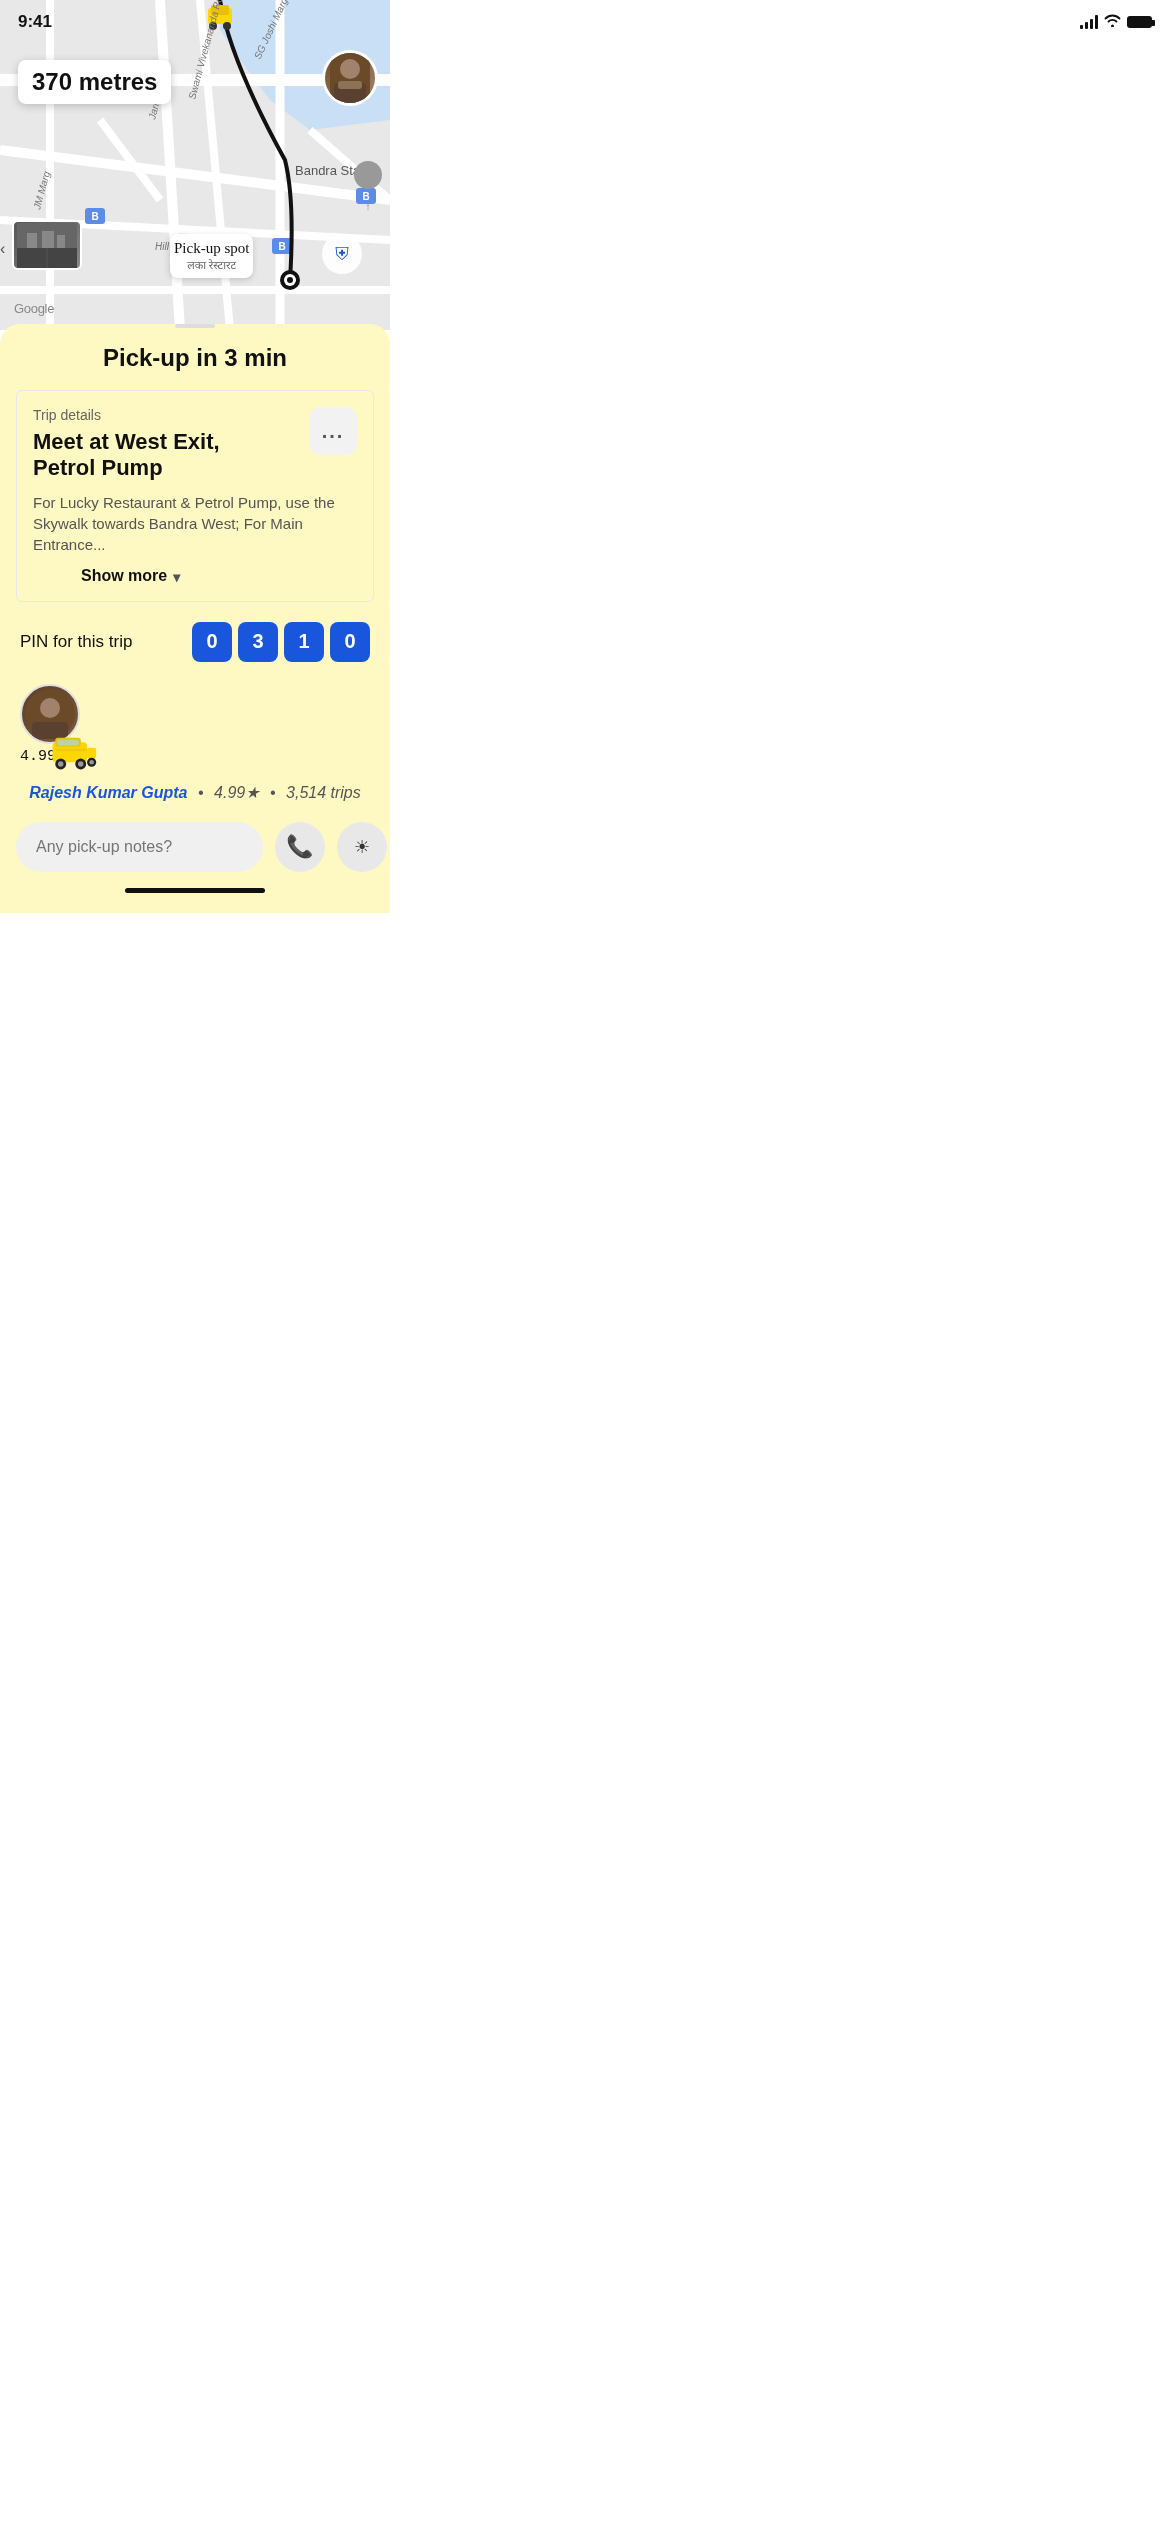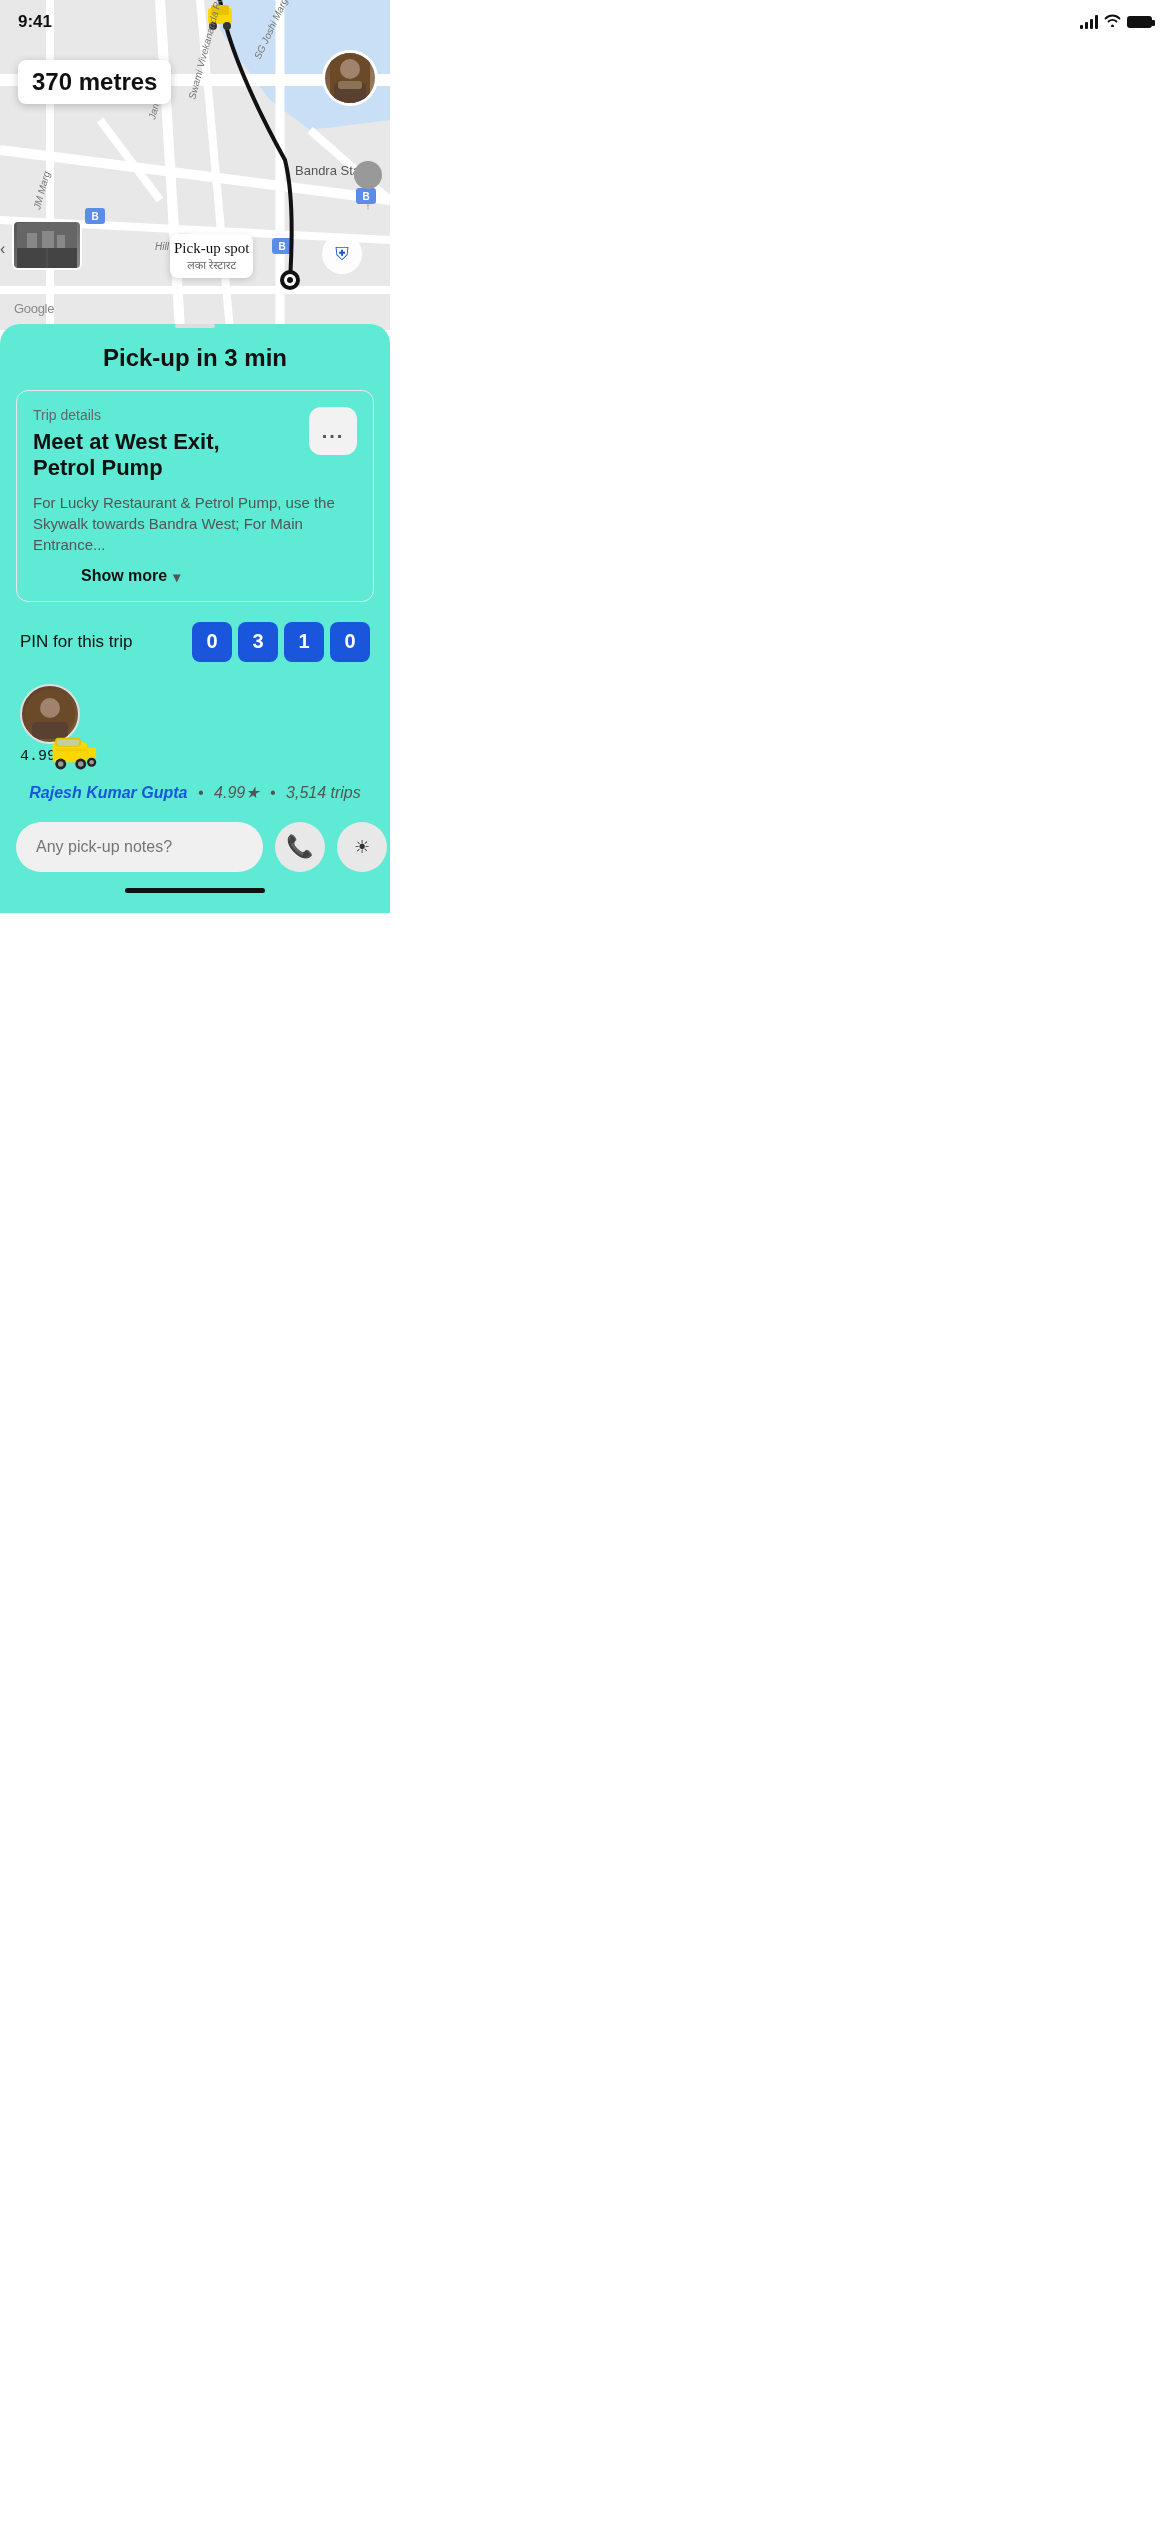--- a/index.html
+++ b/index.html
@@ -170,21 +170,21 @@
       bottom: 14px;
       left: 14px;
       font-size: 13px;
       color: #888;
       font-weight: 500;
       letter-spacing: -0.3px;
     }
 
     
     .bottom-panel {
-      background: #5eead4;
+      background: #fef9c3;
       border-radius: 20px 20px 0 0;
       margin-top: -18px;
       position: relative;
       z-index: 5;
       padding: 0 0 20px;
     }
 
     .drag-handle {
       width: 40px;
       height: 4px;
@@ -198,21 +198,21 @@
       font-weight: 700;
       color: #111;
       text-align: center;
       margin-bottom: 18px;
     }
 
     
     .trip-card {
       margin: 0 16px 20px;
       border: 1.5px solid #e8e8e8;
-      border-radius: 12px;
+      border-radius: 6px;
       padding: 16px;
       position: relative;
     }
     .trip-label {
       font-size: 14px;
       color: #666;
       margin-bottom: 6px;
     }
     .trip-title {
       font-size: 22px;

